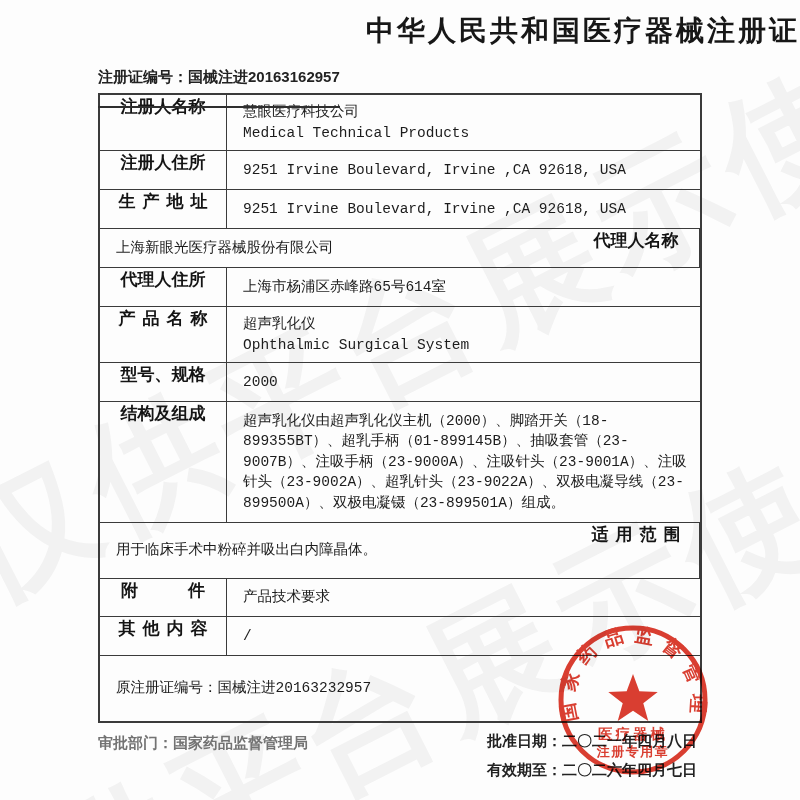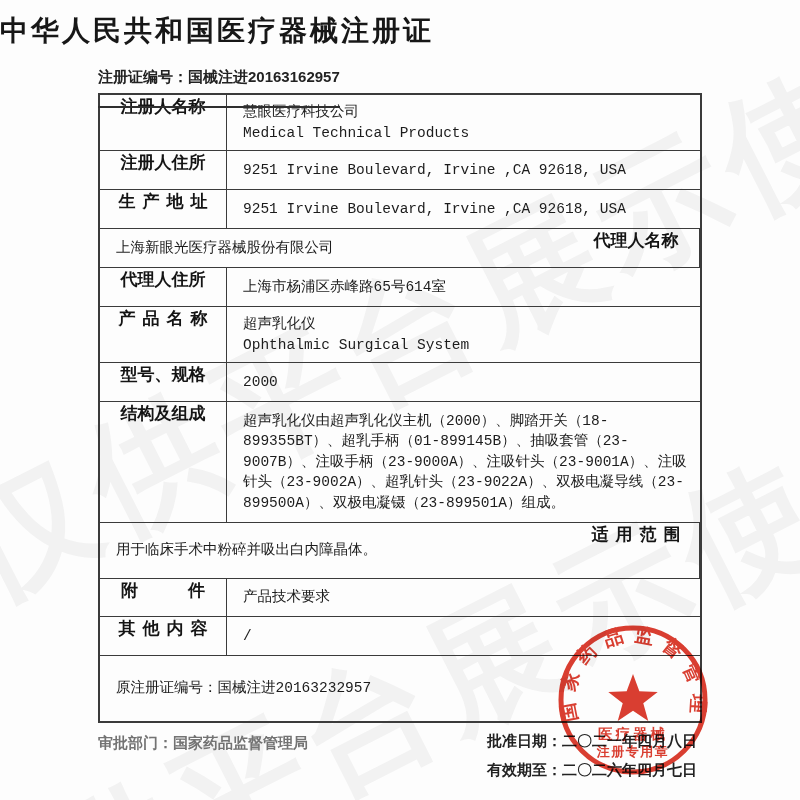--- a/index.html
+++ b/index.html
@@ -10,21 +10,21 @@
   }
   .wm{
     position:absolute;white-space:nowrap;pointer-events:none;
     font-size:132px;font-weight:bold;letter-spacing:10px;
     color:rgba(40,40,40,0.05);transform:rotate(-27deg);transform-origin:left center;
     z-index:0;
   }
   #wm1{left:-30px;top:470px;}
   #wm2{left:-70px;top:860px;}
   .page-title{
-    position:absolute;top:12px;left:0;width:100%;text-align:left;
+    position:absolute;top:12px;left:0;width:100%;text-align:right;
     font-size:28px;font-weight:bold;letter-spacing:3px;color:#171717;z-index:2;
   }
   .regline{
     position:absolute;left:98px;top:68px;z-index:2;
     font-size:15px;font-weight:bold;color:#222;
     border-bottom:2px solid #2e2e2e;padding-bottom:19px;
   }
   .cert-table{
     position:absolute;left:98px;top:93px;width:604px;z-index:1;
     border:2px solid #3b3b3b;box-sizing:border-box;background:transparent;

